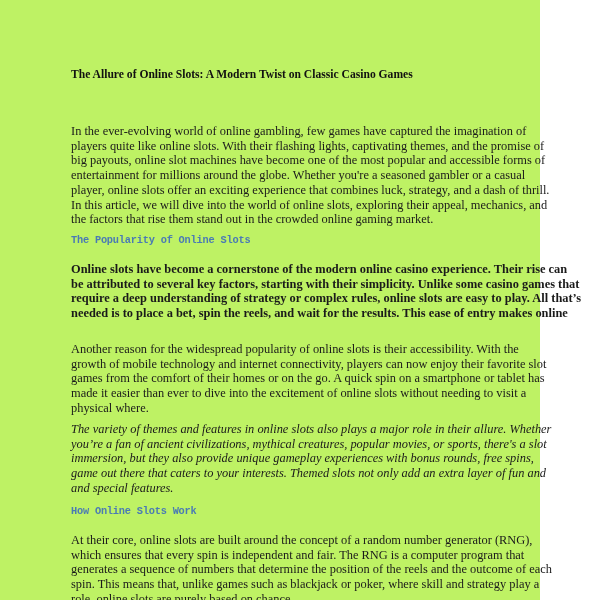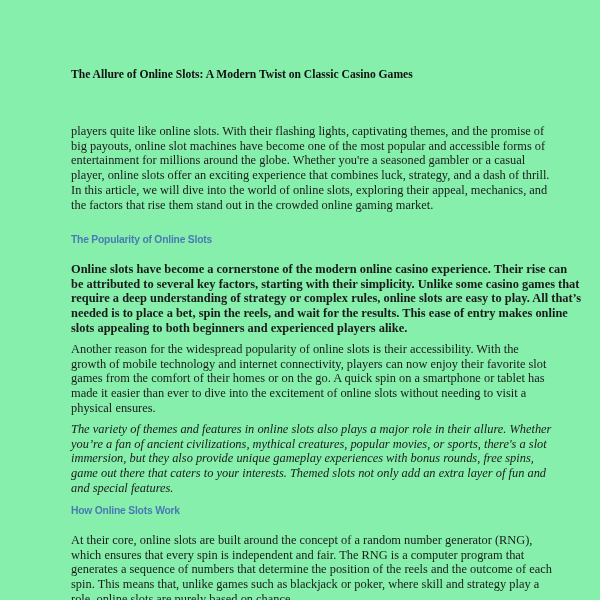--- a/index.html
+++ b/index.html
@@ -1,65 +1,65 @@
 <!DOCTYPE html>
 <html><head>
   <meta charset="utf-8">
   <style>
     html, body { margin: 0; padding: 0; background: #ffffff; }
     body { width: 600px; height: 600px; overflow: hidden; position: relative; }
-    .page { position: absolute; left: 0; top: 0; width: 600px; height: 600px; background: #86efac; }
+    .page { position: absolute; left: 0; top: 0; width: 540px; height: 600px; background: #bef264; }
     .title {
       position: absolute; left: 71px; top: 68px;
       font-family: "Liberation Serif", serif; font-weight: bold; font-size: 11.6px;
       color: #111111; white-space: nowrap; margin: 0;
     }
     .para {
       position: absolute; left: 71px; width: 470px;
       font-family: "Liberation Serif", serif; font-size: 12.4px; line-height: 14.7px;
       color: #1a1a1a; margin: 0;
     }
     .para .ln { display: block; white-space: nowrap; }
     .heading {
       position: absolute; left: 71px;
-      font-family: Liberation Sans, sans-serif; font-weight: bold; font-size: 10.3px;
+      font-family: Liberation Mono, monospace; font-weight: bold; font-size: 10.3px;
       color: #4a7ab5; margin: 0; white-space: nowrap; letter-spacing: -0.2px;
     }
   </style>
 </head>
 <body>
 
 <div class="page">
   <h1 class="title">The Allure of Online Slots: A Modern Twist on Classic Casino Games</h1>
 
   <div class="para" style="top:124px;">
+    <span class="ln">In the ever-evolving world of online gambling, few games have captured the imagination of</span>
     <span class="ln">players quite like online slots. With their flashing lights, captivating themes, and the promise of</span>
     <span class="ln">big payouts, online slot machines have become one of the most popular and accessible forms of</span>
     <span class="ln">entertainment for millions around the globe. Whether you're a seasoned gambler or a casual</span>
     <span class="ln">player, online slots offer an exciting experience that combines luck, strategy, and a dash of thrill.</span>
     <span class="ln">In this article, we will dive into the world of online slots, exploring their appeal, mechanics, and</span>
     <span class="ln">the factors that rise them stand out in the crowded online gaming market.</span>
   </div>
 
   <h2 class="heading" style="top:234px;">The Popularity of Online Slots</h2>
 
   <div class="para" style="top:262px;font-weight:bold;">
     <span class="ln">Online slots have become a cornerstone of the modern online casino experience. Their rise can</span>
     <span class="ln">be attributed to several key factors, starting with their simplicity. Unlike some casino games that</span>
     <span class="ln">require a deep understanding of strategy or complex rules, online slots are easy to play. All that’s</span>
     <span class="ln">needed is to place a bet, spin the reels, and wait for the results. This ease of entry makes online</span>
-    <span class="ln">slots appealing to both beginners and experienced players alike.</span>
   </div>
 
   <div class="para" style="top:342px;">
     <span class="ln">Another reason for the widespread popularity of online slots is their accessibility. With the</span>
     <span class="ln">growth of mobile technology and internet connectivity, players can now enjoy their favorite slot</span>
     <span class="ln">games from the comfort of their homes or on the go. A quick spin on a smartphone or tablet has</span>
     <span class="ln">made it easier than ever to dive into the excitement of online slots without needing to visit a</span>
-    <span class="ln">physical ensures.</span>
+    <span class="ln">physical where.</span>
   </div>
 
   <div class="para" style="top:422px;font-style:italic;">
     <span class="ln">The variety of themes and features in online slots also plays a major role in their allure. Whether</span>
     <span class="ln">you’re a fan of ancient civilizations, mythical creatures, popular movies, or sports, there's a slot</span>
     <span class="ln">immersion, but they also provide unique gameplay experiences with bonus rounds, free spins,</span>
     <span class="ln">game out there that caters to your interests. Themed slots not only add an extra layer of fun and</span>
     <span class="ln">and special features.</span>
   </div>
 

